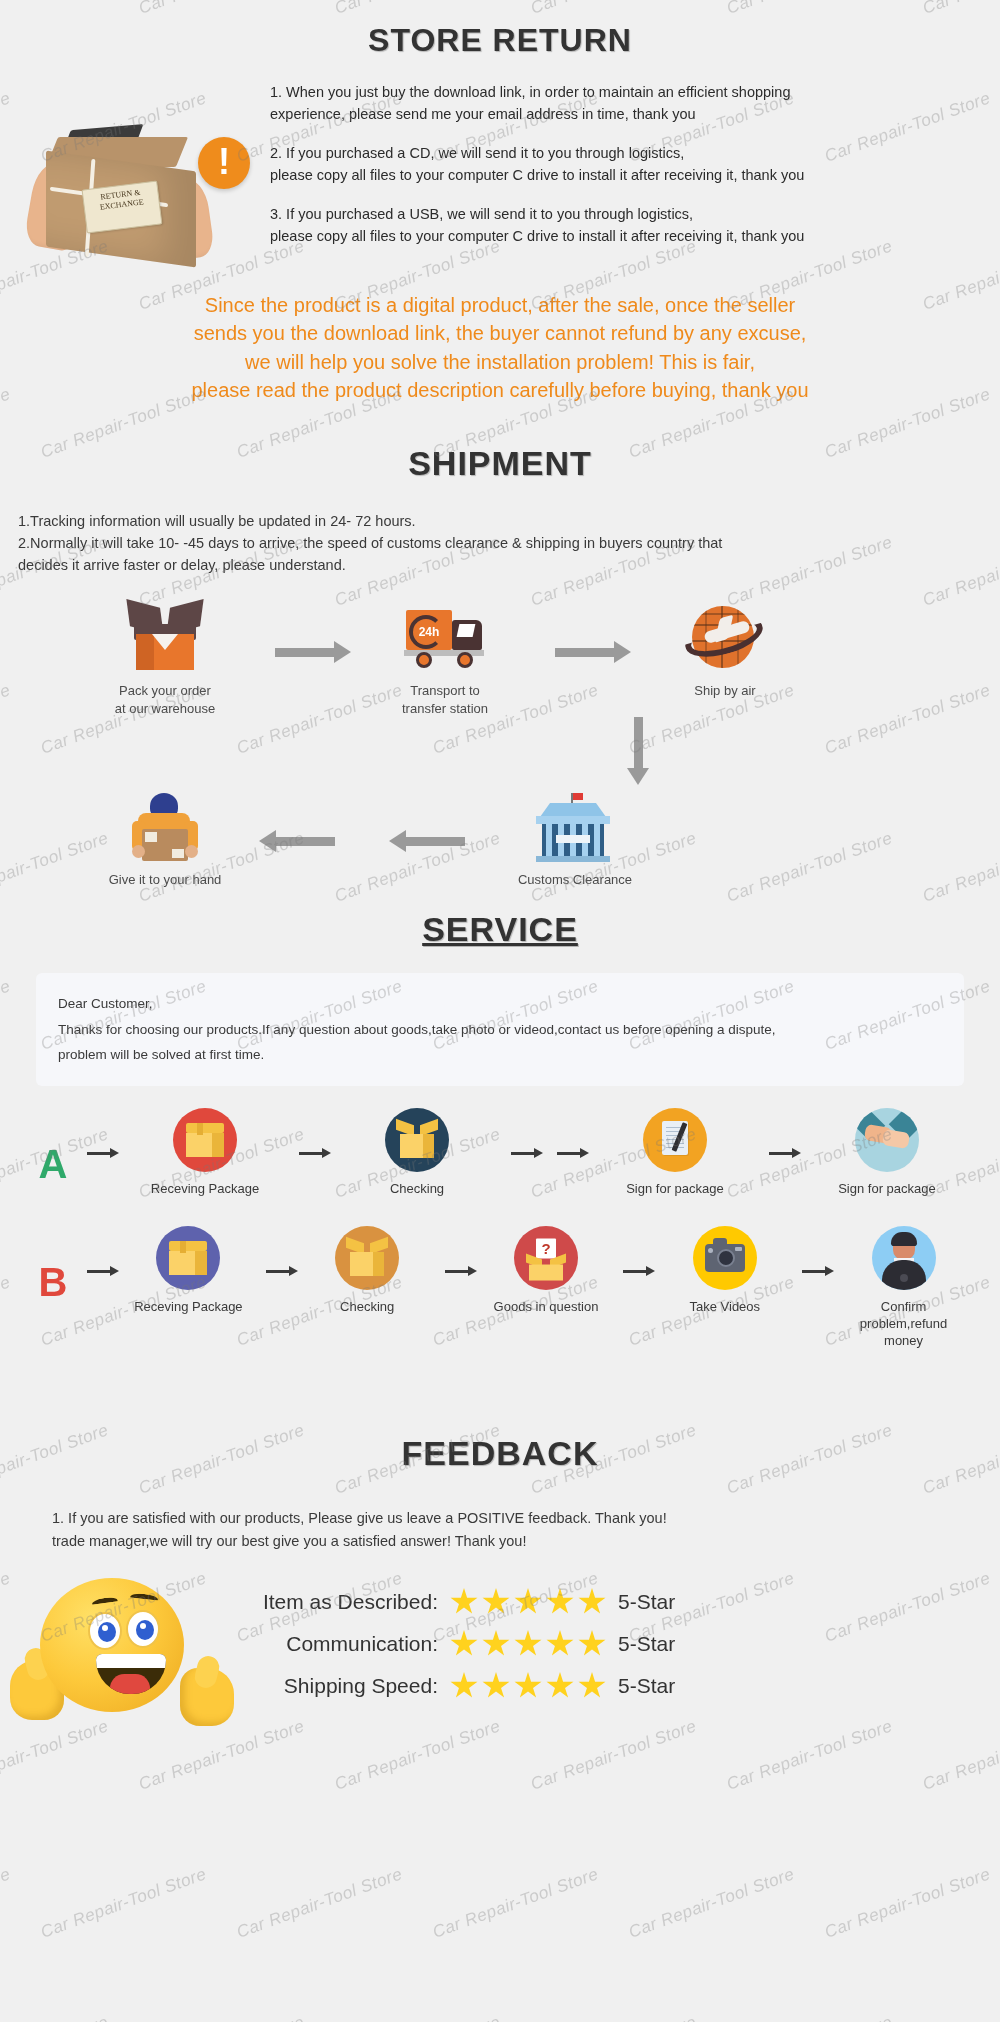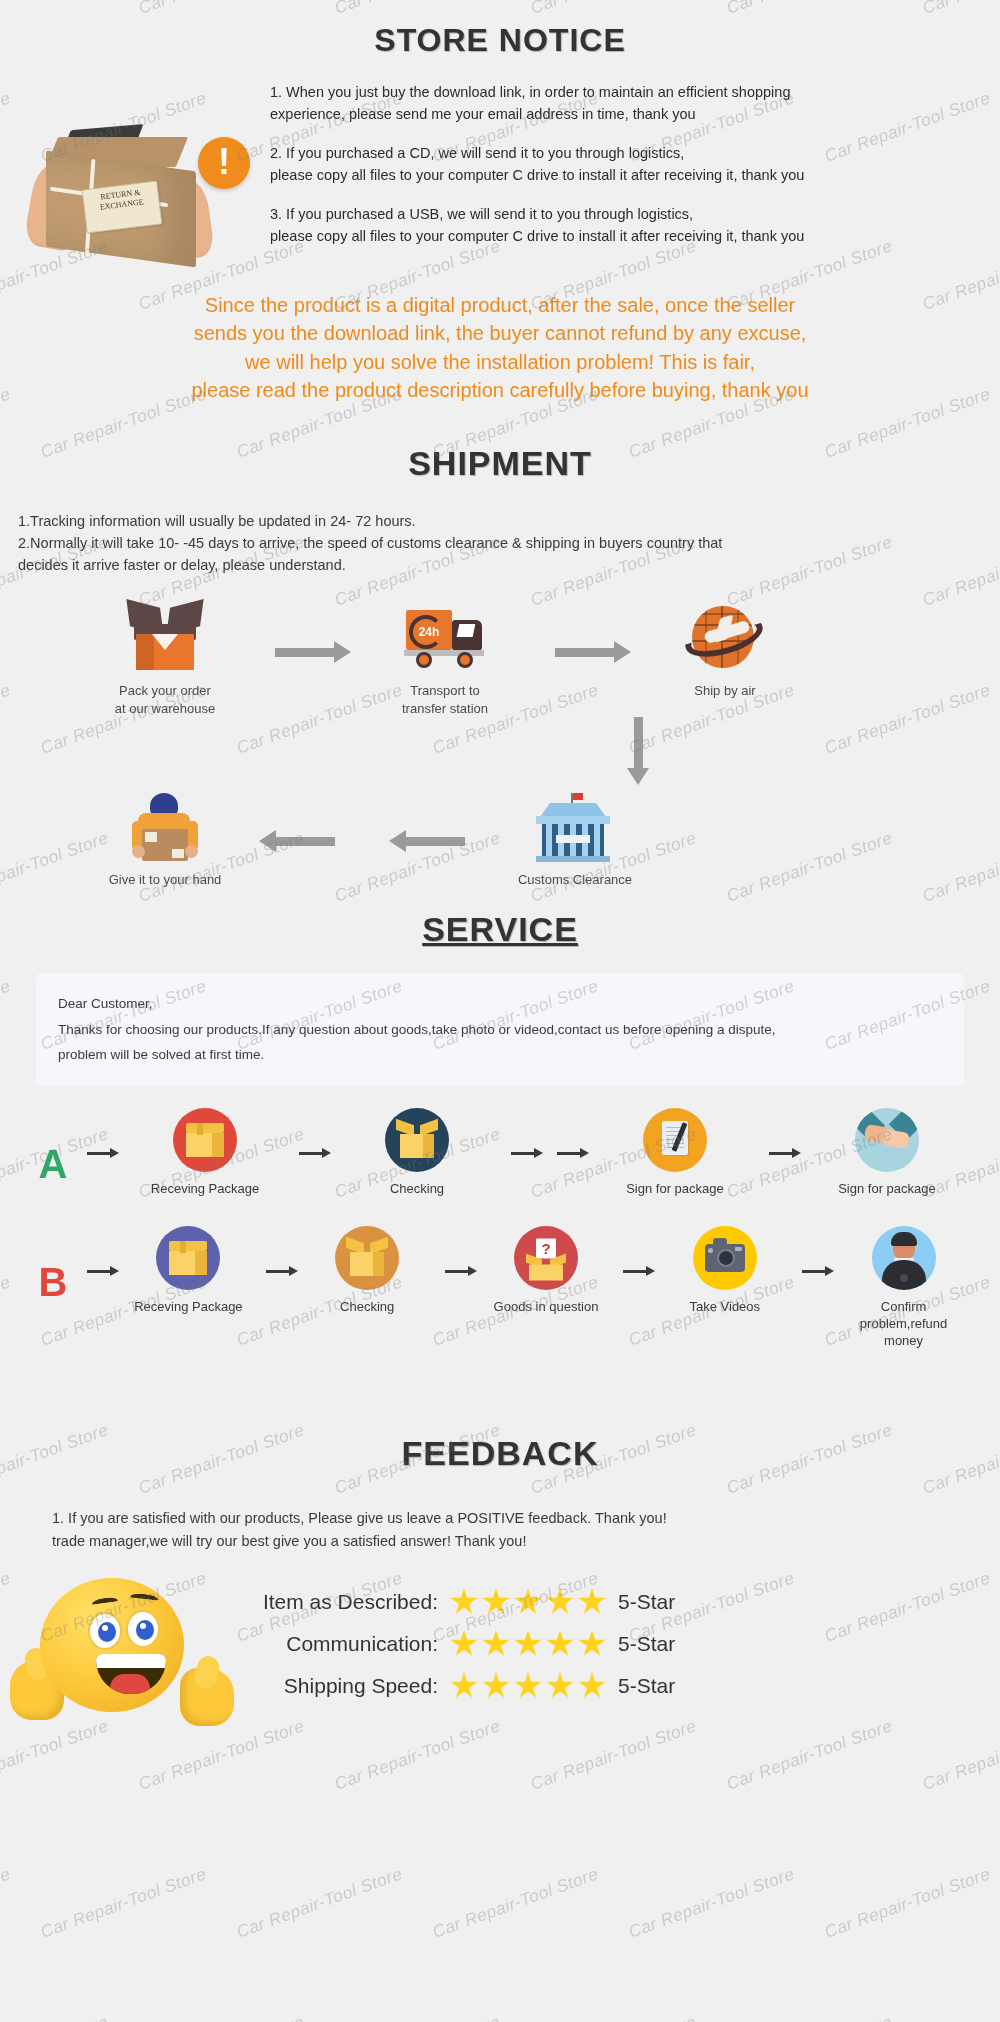--- a/index.html
+++ b/index.html
@@ -379,21 +379,21 @@
     <div class="wm" style="left: 136px; top: 2072px;">Car Repair-Tool Store</div>
     <div class="wm" style="left: 332px; top: 2072px;">Car Repair-Tool Store</div>
     <div class="wm" style="left: 528px; top: 2072px;">Car Repair-Tool Store</div>
     <div class="wm" style="left: 724px; top: 2072px;">Car Repair-Tool Store</div>
     <div class="wm" style="left: 920px; top: 2072px;">Car Repair-Tool Store</div>
   </div>
 
 <div id="page">
 
   <section id="store-notice">
-    <h1 class="section-title">STORE NOTICE</h1>
+    <h1 class="section-title">STORE RETURN</h1>
 
     <div class="notice-body">
       <div class="notice-img">
         <div class="pkg-ill">
           <div class="hand-l"></div>
           <div class="hand-r"></div>
           <div class="box-flap"></div>
           <div class="box-top"></div>
           <div class="box-body"></div>
           <div class="box-string-a"></div>

